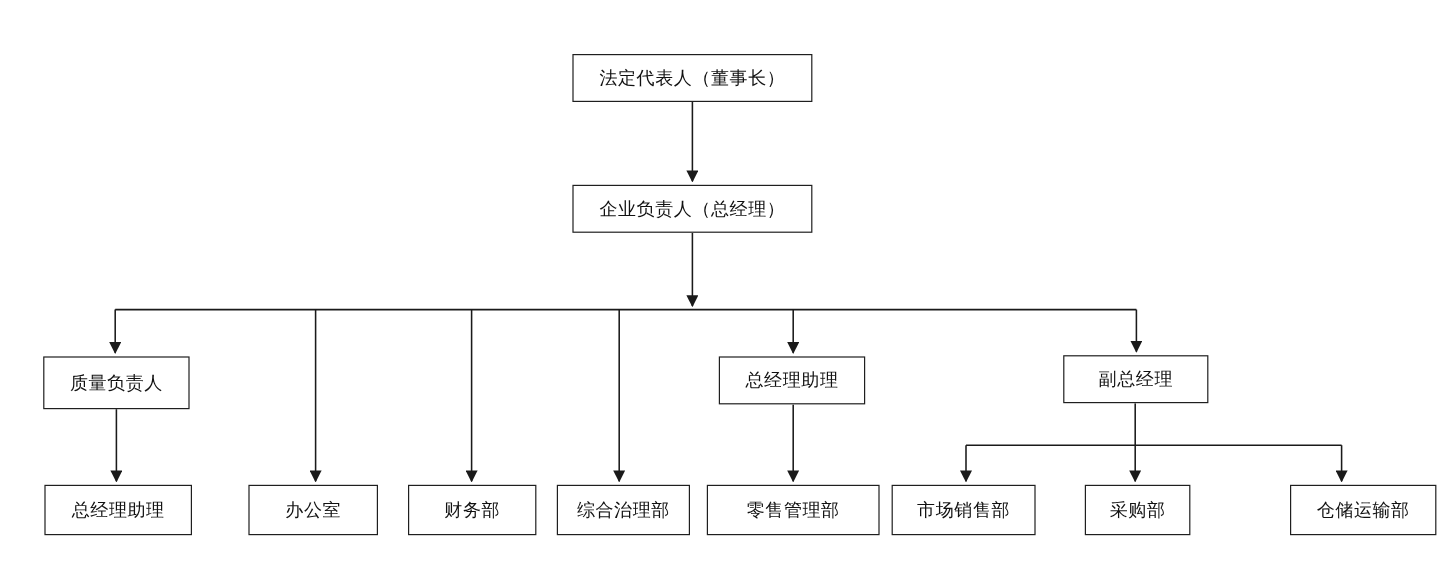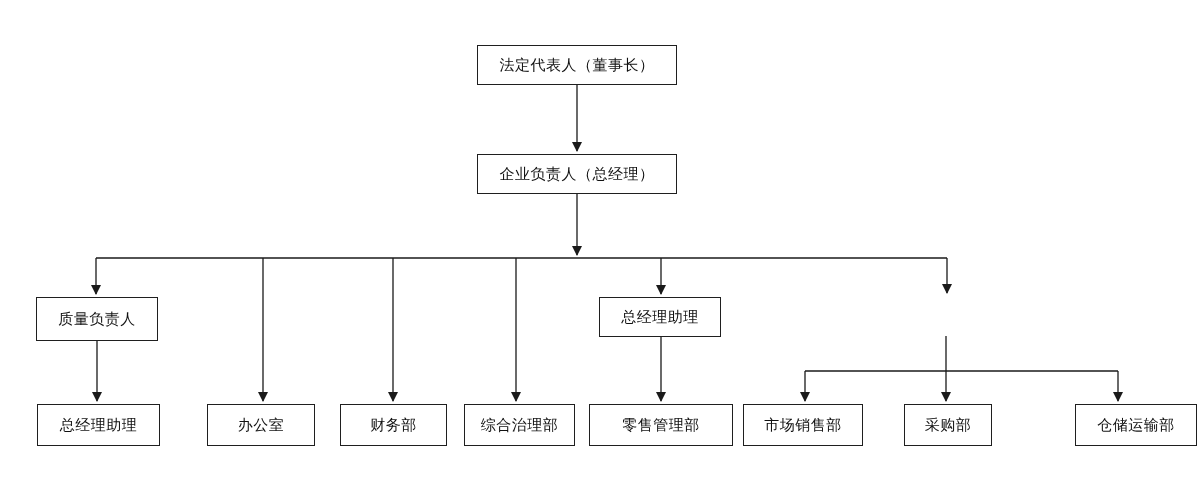--- a/index.html
+++ b/index.html
@@ -84,20 +84,21 @@
 
     <path class="connector" d="M1118,371 L1118,401" marker-end="url(#arrow)"></path>
   </svg>
 
   <div class="node" style="left:477px; top:45px; width:200px; height:40px;">法定代表人（董事长）</div>
 
   <div class="node" style="left:477px; top:154px; width:200px; height:40px;">企业负责人（总经理）</div>
 
   <div class="node" style="left:36px; top:297px; width:122px; height:44px;">质量负责人</div>
   <div class="node" style="left:599px; top:297px; width:122px; height:40px;">总经理助理</div>
+  <div class="node" style="left:886px; top:296px; width:121px; height:40px;">副总经理</div>
 
   <div class="node" style="left:37px; top:404px; width:123px; height:42px;">总经理助理</div>
   <div class="node" style="left:207px; top:404px; width:108px; height:42px;">办公室</div>
   <div class="node" style="left:340px; top:404px; width:107px; height:42px;">财务部</div>
   <div class="node" style="left:464px; top:404px; width:111px; height:42px;">综合治理部</div>
   <div class="node" style="left:743px; top:404px; width:120px; height:42px;">市场销售部</div>
   <div class="node" style="left:589px; top:404px; width:144px; height:42px;">零售管理部</div>
   <div class="node" style="left:904px; top:404px; width:88px; height:42px;">采购部</div>
   <div class="node" style="left:1057px; top:404px; width:122px; height:42px;margin-left:18px;">仓储运输部</div>
 

